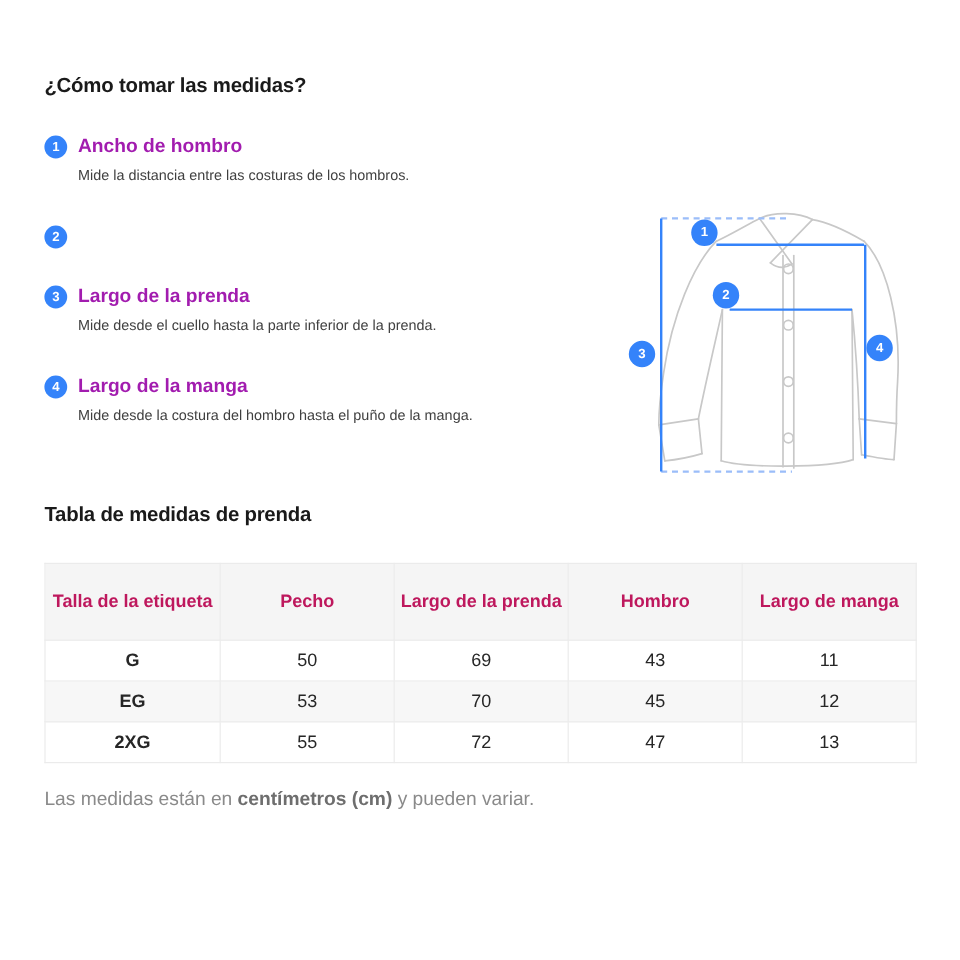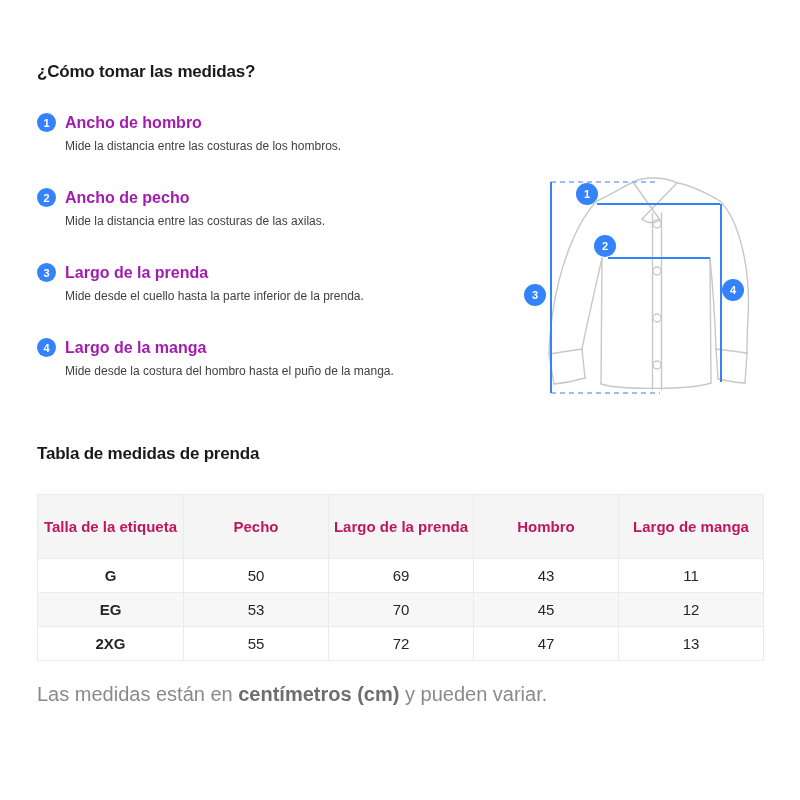--- a/index.html
+++ b/index.html
@@ -26,21 +26,21 @@
   table.size-table { margin-top:30px; width:726px; border-collapse:collapse;
     table-layout:fixed; }
   .size-table th, .size-table td { border:1px solid #ebebeb; text-align:center;
     vertical-align:middle; }
   .size-table thead th { background:#f5f5f5; height:64px; font-size:15px;
     font-weight:700; color:#be185d; }
   .size-table tbody td { height:34px; font-size:15px; color:#262626; }
   .size-table tbody tr:nth-child(2) { background:#f7f7f7; }
   .size-table tbody td:first-child { font-weight:700; }
 
-  .footer-note { margin-top:22px; font-size:20px; color:#8a8a8a; }
+  .footer-note { margin-top:22px; font-size:16px; color:#8a8a8a; }
   .footer-note .bold { font-weight:700; color:#6e6e6e; }
 </style>
 </head>
 <body>
 
 <div class="page">
   <div class="content">
 
     <div class="section-title">¿Cómo tomar las medidas?</div>
 
@@ -49,24 +49,20 @@
       <div class="measure-item">
         <div class="num-badge">1</div>
         <div class="item-text">
           <div class="item-title">Ancho de hombro</div>
           <div class="item-desc">Mide la distancia entre las costuras de los hombros.</div>
         </div>
       </div>
 
       <div class="measure-item">
         <div class="num-badge">2</div>
-        <div class="item-text">
-          <div class="item-title">Ancho de pecho</div>
-          <div class="item-desc">Mide la distancia entre las costuras de las axilas.</div>
-        </div>
       </div>
 
       <div class="measure-item">
         <div class="num-badge">3</div>
         <div class="item-text">
           <div class="item-title">Largo de la prenda</div>
           <div class="item-desc">Mide desde el cuello hasta la parte inferior de la prenda.</div>
         </div>
       </div>
 

